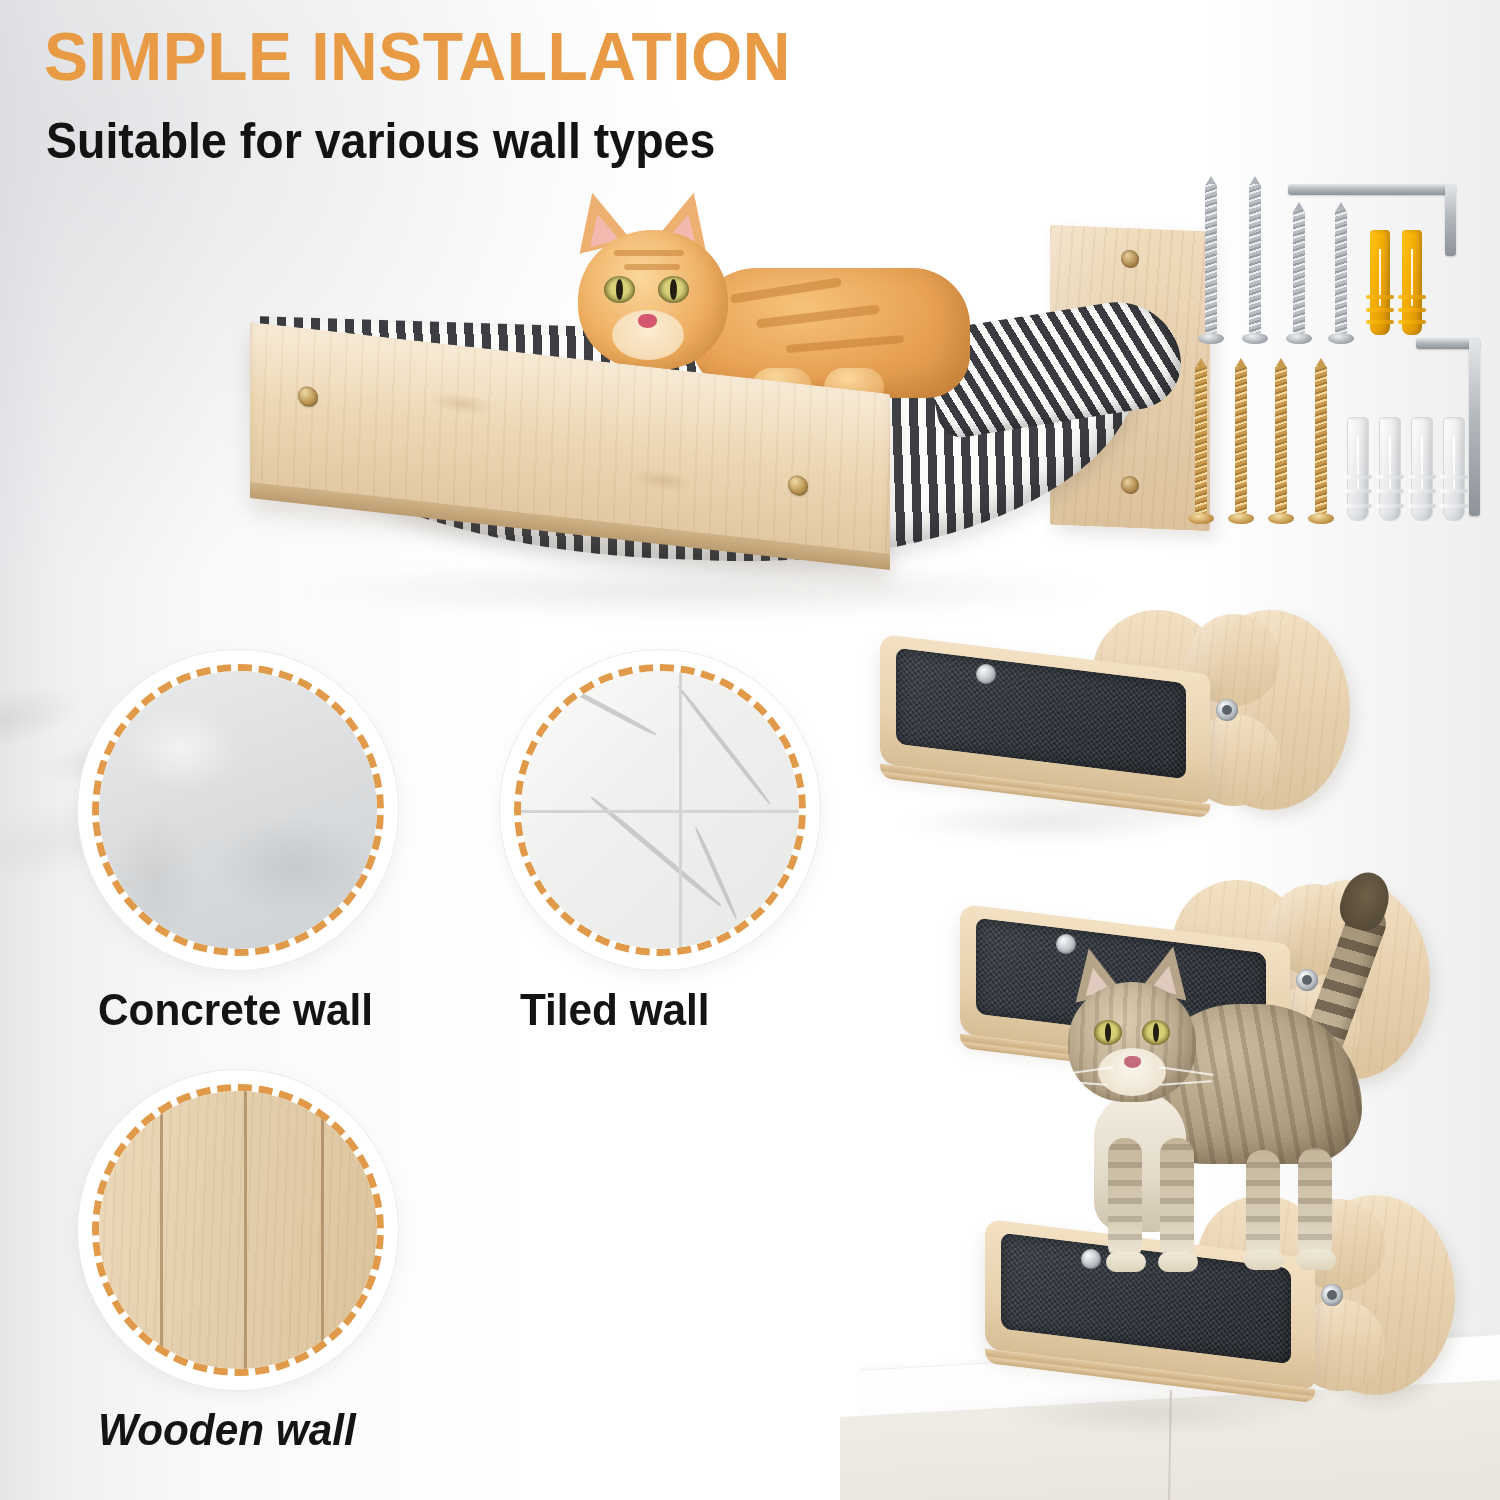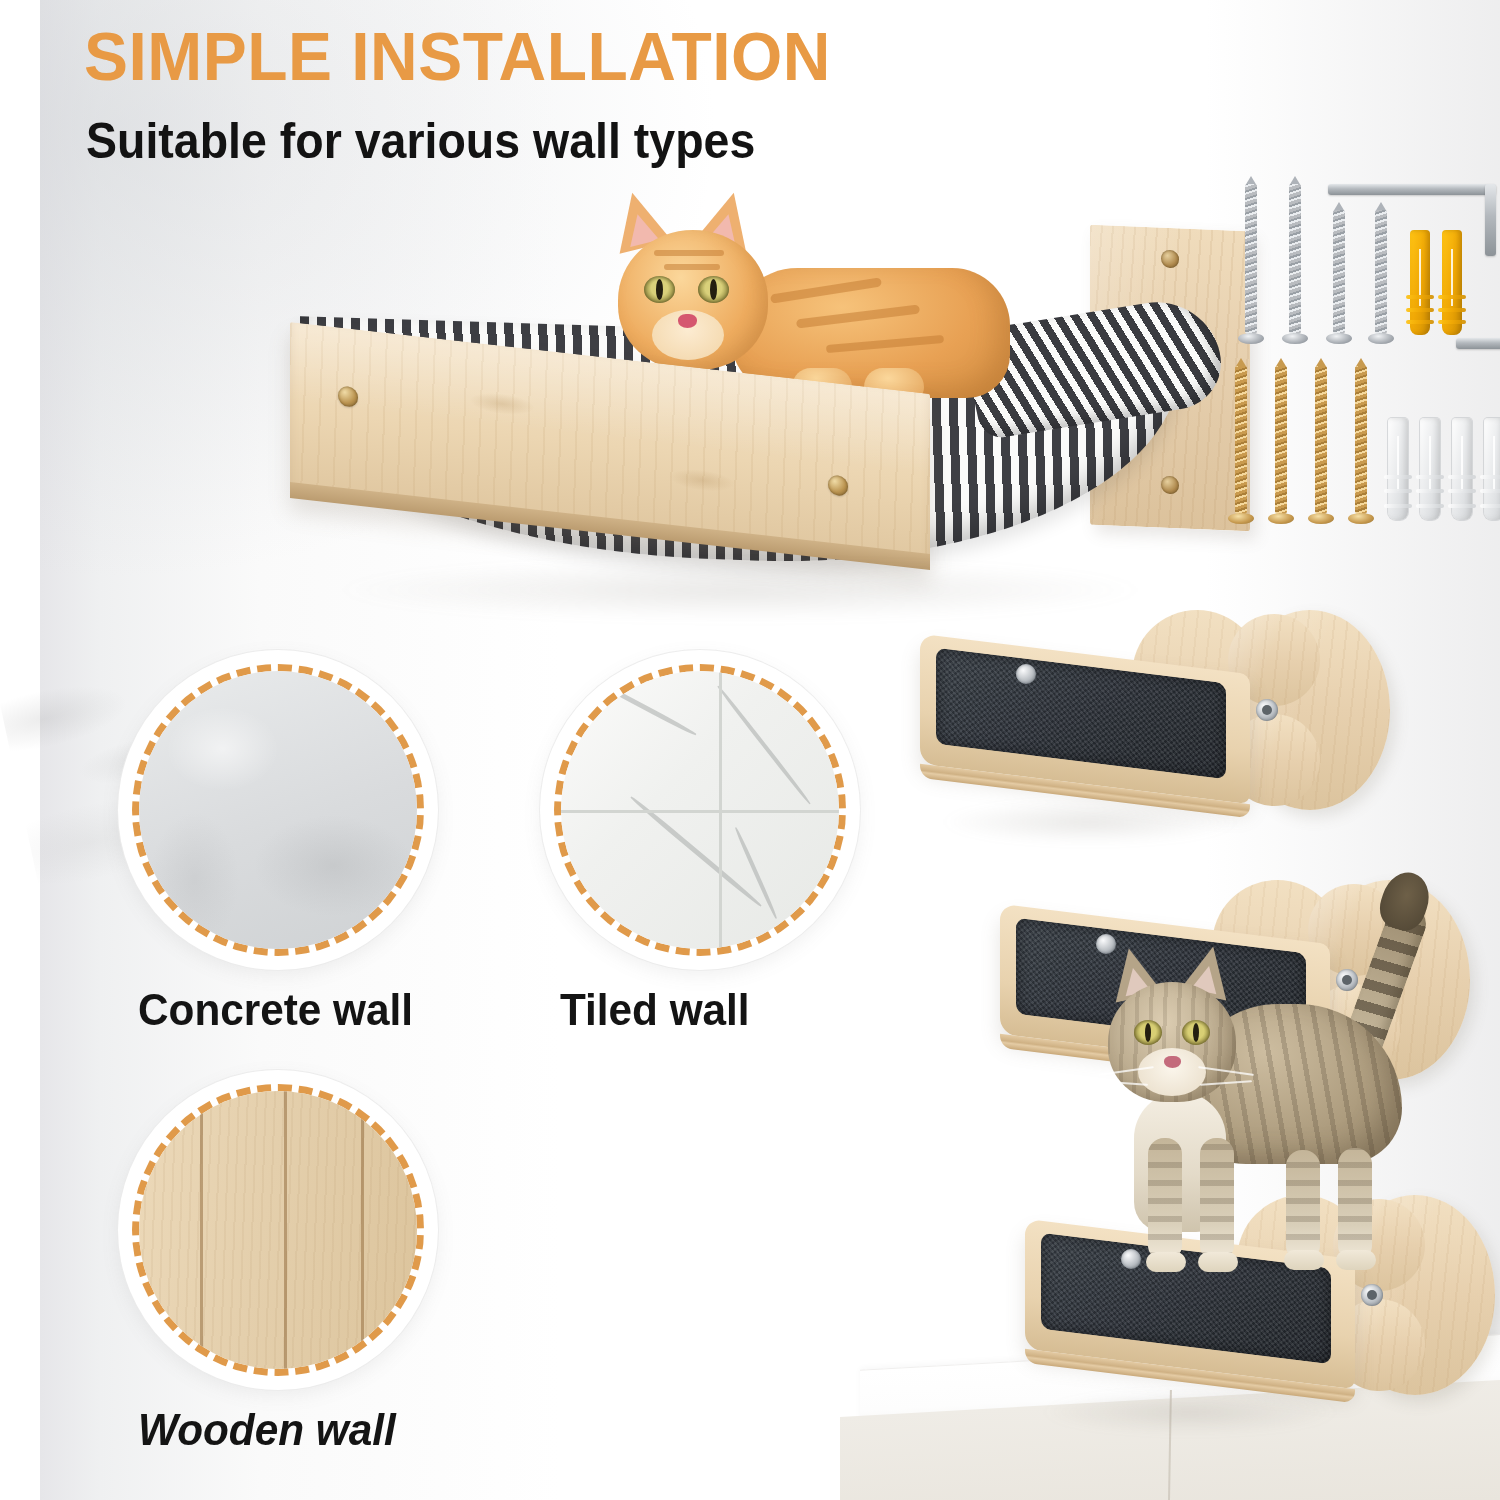--- a/index.html
+++ b/index.html
@@ -9,21 +9,20 @@
     background:#ffffff;
     overflow:hidden;
     position:relative;
   }
 
   
   #stage {
     position:absolute; inset:0;
     background:
       linear-gradient(to right, #e6e6e9 0px, #eff0f1 60px, #fafafa 220px, #ffffff 520px, #ffffff 100%);
-    margin-left: 40px;
   }
   .wall-sheen {
     position:absolute; left:0; top:0; width:760px; height:640px;
     background:radial-gradient(ellipse at 10% 20%, rgba(205,208,212,.45), rgba(255,255,255,0) 62%);
     pointer-events:none;
   }
   .leaf-shadow {
     position:absolute; left:-20px; top:630px; width:340px; height:300px;
     background:
       radial-gradient(ellipse 120px 40px at 40px 60px, rgba(150,150,150,.18), rgba(0,0,0,0) 70%),

